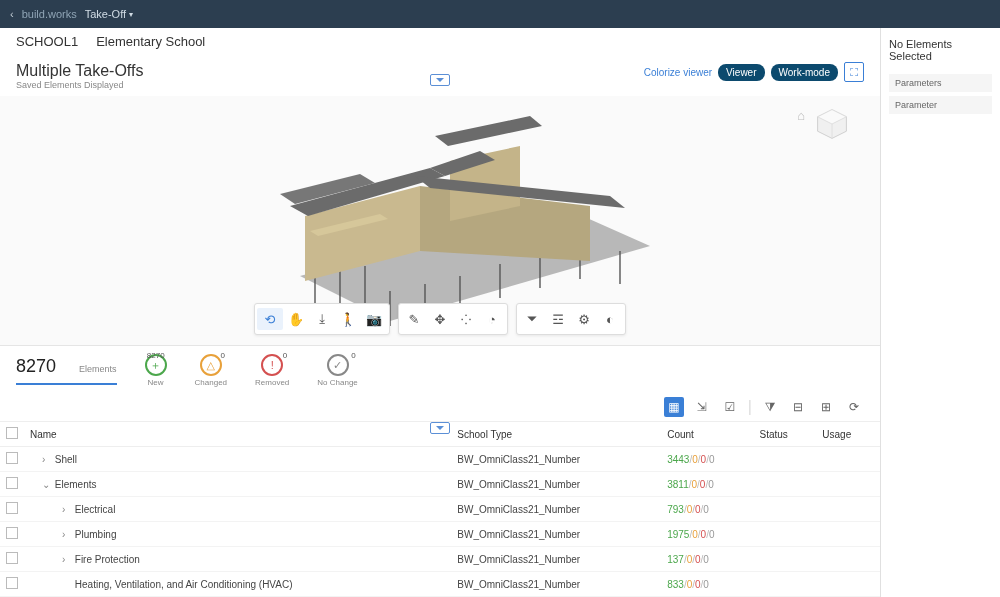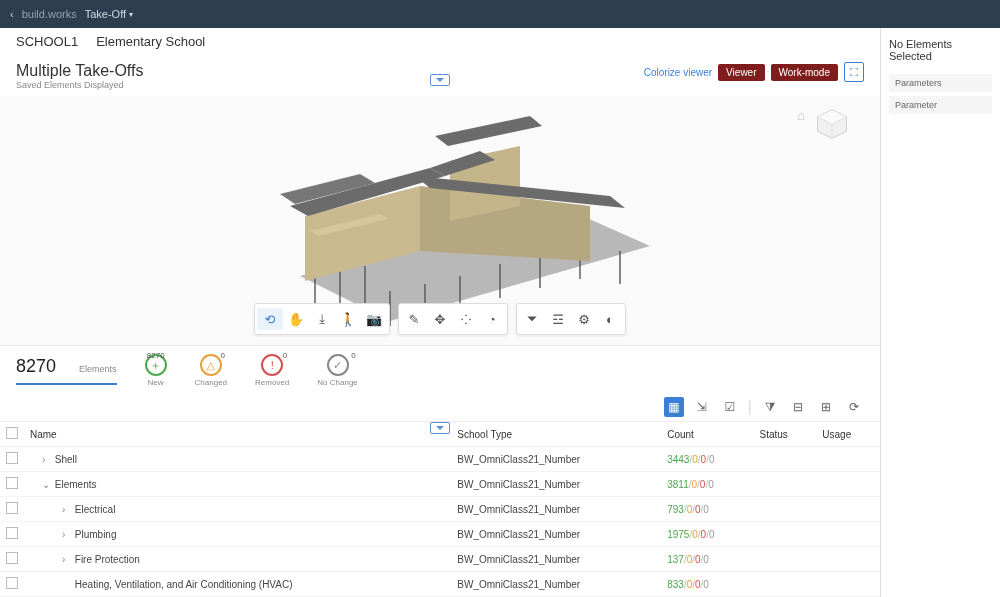--- a/index.html
+++ b/index.html
@@ -23,21 +23,21 @@
 .workarea { display: flex; height: 569px; }
 .left { flex: 1; display: flex; flex-direction: column; position: relative; }
 .right { width: 120px; border-left: 1px solid #e0e0e0; background: #fff; padding: 10px 8px; font-size: 11px; }
 
 
 .headerrow { display: flex; justify-content: space-between; align-items: flex-start; padding: 6px 16px 0 16px; position: relative; }
 .headerrow .title { font-size: 16px; color: #333; }
 .headerrow .subtitle { font-size: 9px; color: #888; }
 .headerrow .actions { display: flex; align-items: center; gap: 6px; }
 .link { color: #3a7fd6; font-size: 10px; cursor: pointer; text-align: center; }
-.pill { background: #7f1d1d; color: #fff; font-size: 10px; padding: 3px 8px; border-radius: 2px; display: inline-flex; align-items: center; gap: 3px; }
+.pill { background: #0c4a6e; color: #fff; font-size: 10px; padding: 3px 8px; border-radius: 8px; display: inline-flex; align-items: center; gap: 3px; }
 .iconbtn { border: 1px solid #3a7fd6; color: #3a7fd6; width: 20px; height: 20px; border-radius: 2px; display: inline-flex; align-items: center; justify-content: center; font-size: 11px; }
 
 
 .viewport { flex: 1; background: #fafafa; position: relative; margin: 6px 0 0 0; }
 .viewcube { position: absolute; top: 10px; right: 30px; width: 36px; height: 36px; }
 .homeicon { position: absolute; top: 12px; right: 75px; color: #bbb; font-size: 13px; }
 .viewport svg.model { position: absolute; left: 50%; top: 48%; transform: translate(-50%,-50%); }
 
 
 .v-toolbar { position: absolute; bottom: 10px; left: 50%; transform: translateX(-50%); display: flex; gap: 8px; }

